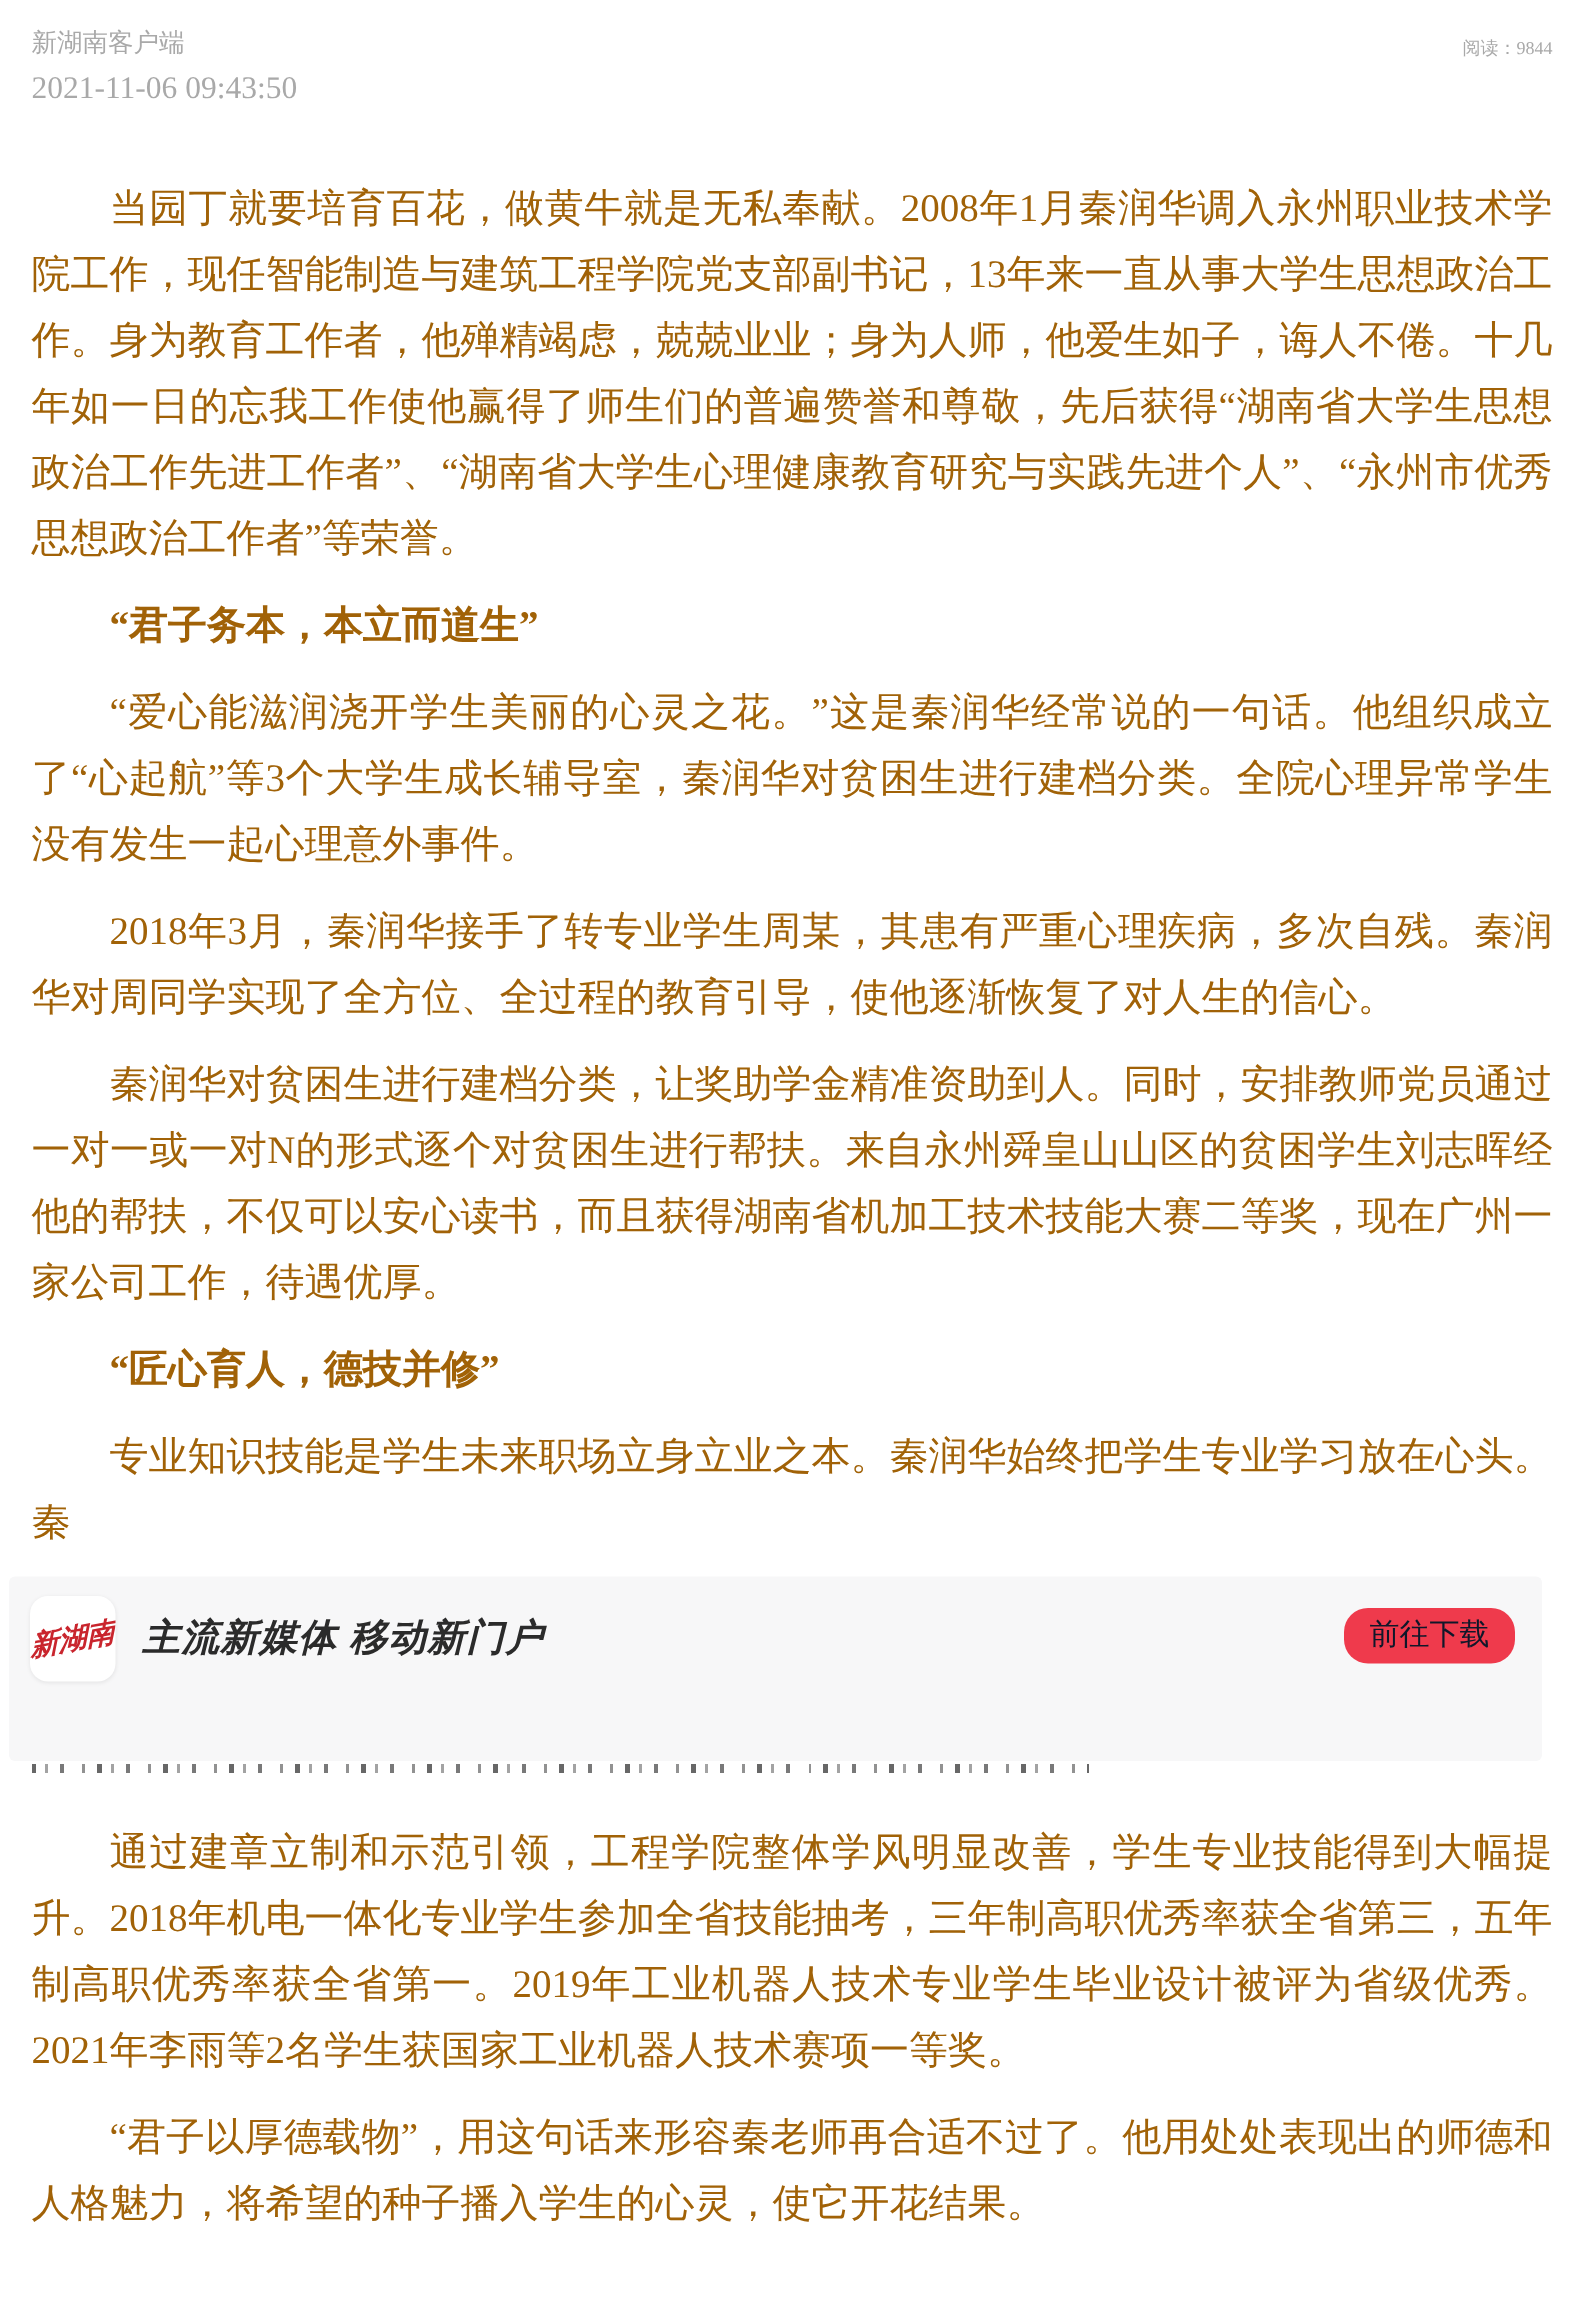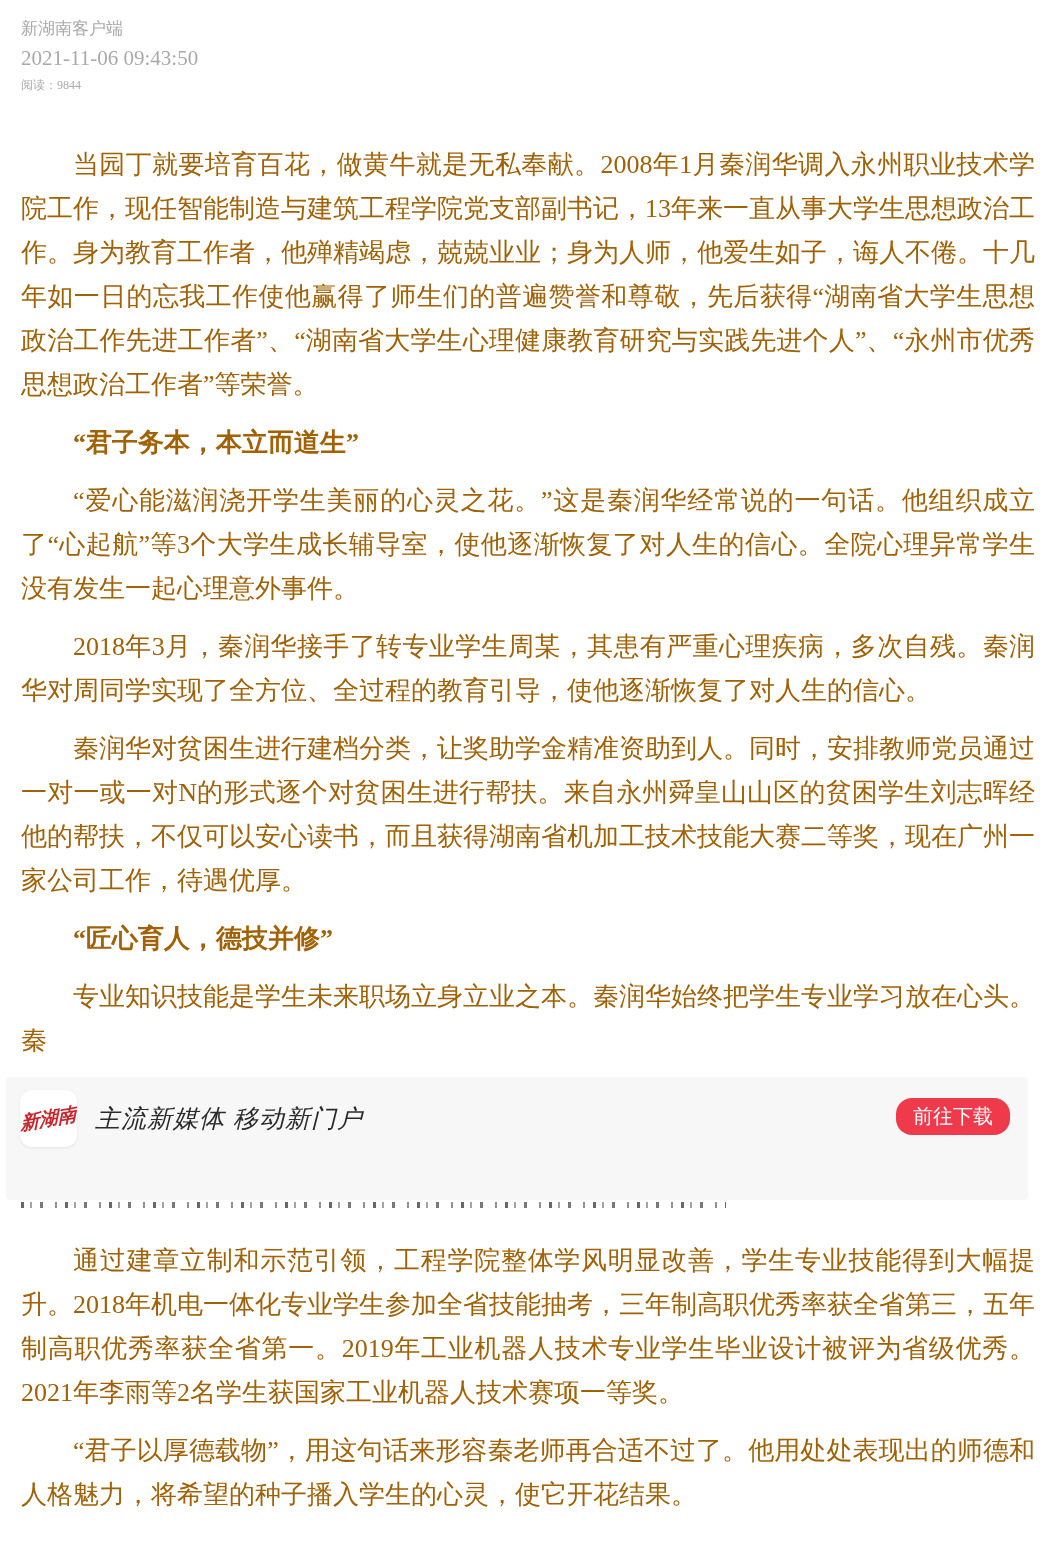--- a/index.html
+++ b/index.html
@@ -2,21 +2,21 @@
 <html><head>
 <meta charset="utf-8">
 <style>
   html,body{margin:0;padding:0;background:#ffffff;}
   body{width:1056px;font-family:"Liberation Serif","DejaVu Serif",serif;color:#1a1a1a;}
   .page{padding:18px 21px 26px 21px;box-sizing:border-box;}
 
   
   .title{font-family:"Liberation Sans","DejaVu Sans",sans-serif;font-weight:bold;
          font-size:40px;line-height:48px;color:#0a0a0a;margin:0 0 16px 0;letter-spacing:0.5px;}
-  .meta-row{display:flex;justify-content:space-between;align-items:flex-start;color:#a9a9a9;flex-direction:column;}
+  .meta-row{display:flex;justify-content:space-between;align-items:flex-start;color:#a9a9a9;}
   .meta-left{display:flex;flex-direction:column;}
   .source{font-size:17px;line-height:22px;margin-bottom:5px;}
   .datetime{font-size:21px;line-height:26px;}
   .read-count{font-size:12px;line-height:24px;padding-top:2px;}
 
   
   .article{margin-top:46px;position:relative;}
   .block{font-size:26px;line-height:44px;margin:0 0 14px 0;text-indent:2em;
          text-align:justify;color:#a16207;font-weight:normal;}
   h2.block{font-weight:bold;font-size:26px;}
@@ -25,24 +25,24 @@
   .banner-area{position:relative;height:148px;margin:0 0 14px 0;}
   .banner{position:absolute;top:0;left:-15px;width:1022px;height:123px;background:#f7f7f8;
           border-radius:4px;display:flex;align-items:flex-start;box-sizing:border-box;
           padding:13px 18px 0 14px;}
   .app-logo{width:57px;height:57px;background:#ffffff;border-radius:12px;display:flex;
             align-items:center;justify-content:center;box-shadow:0 1px 3px rgba(0,0,0,0.08);
             overflow:hidden;flex:0 0 auto;}
   .app-logo span{color:#c9252d;font-family:"Liberation Serif",serif;font-style:italic;
             font-weight:bold;font-size:19px;transform:rotate(-10deg) skewX(-8deg);white-space:nowrap;}
   .slogan{margin-left:18px;font-family:"Liberation Sans","DejaVu Sans",sans-serif;
-          font-weight:normal;font-style:italic;font-size:25px;color:#2b2b2b;line-height:57px;
+          font-weight:bold;font-style:italic;font-size:25px;color:#2b2b2b;line-height:57px;
           letter-spacing:1px;white-space:nowrap;}
   .dl-btn{margin-left:auto;margin-top:8px;height:37px;padding:0 17px;background:#ef3a4c;
-          color:#ffffff;border:none;border-radius:16px;font-family:"Liberation Sans",sans-serif;
+          color:#0f172a;border:none;border-radius:16px;font-family:"Liberation Sans",sans-serif;
           font-size:20px;line-height:37px;cursor:pointer;white-space:nowrap;}
   
   .clipped-tips{position:absolute;top:125px;left:0;width:705px;height:6px;opacity:0.8;
      background:repeating-linear-gradient(to right,
        rgba(45,45,45,0.9) 0 3px, transparent 3px 9px,
        rgba(45,45,45,0.55) 9px 11px, transparent 11px 19px,
        rgba(45,45,45,0.8) 19px 22px, transparent 22px 34px,
        rgba(45,45,45,0.65) 34px 36px, transparent 36px 44px);}
 </style>
 </head>
@@ -57,21 +57,21 @@
         <div class="datetime">2021-11-06 09:43:50</div>
       </div>
       <div class="read-count">阅读：9844</div>
     </div>
   </header>
 
   <main class="article">
     <section>
         <p class="block">当园丁就要培育百花，做黄牛就是无私奉献。2008年1月秦润华调入永州职业技术学院工作，现任智能制造与建筑工程学院党支部副书记，13年来一直从事大学生思想政治工作。身为教育工作者，他殚精竭虑，兢兢业业；身为人师，他爱生如子，诲人不倦。十几年如一日的忘我工作使他赢得了师生们的普遍赞誉和尊敬，先后获得“湖南省大学生思想政治工作先进工作者”、“湖南省大学生心理健康教育研究与实践先进个人”、“永州市优秀思想政治工作者”等荣誉。</p>
         <h2 class="block">“君子务本，本立而道生”</h2>
-        <p class="block">“爱心能滋润浇开学生美丽的心灵之花。”这是秦润华经常说的一句话。他组织成立了“心起航”等3个大学生成长辅导室，使他逐渐恢复了对人生的信心。全院心理异常学生没有发生一起心理意外事件。</p>
+        <p class="block">“爱心能滋润浇开学生美丽的心灵之花。”这是秦润华经常说的一句话。他组织成立了“心起航”等3个大学生成长辅导室，秦润华对贫困生进行建档分类。全院心理异常学生没有发生一起心理意外事件。</p>
         <p class="block">2018年3月，秦润华接手了转专业学生周某，其患有严重心理疾病，多次自残。秦润华对周同学实现了全方位、全过程的教育引导，使他逐渐恢复了对人生的信心。</p>
         <p class="block">秦润华对贫困生进行建档分类，让奖助学金精准资助到人。同时，安排教师党员通过一对一或一对N的形式逐个对贫困生进行帮扶。来自永州舜皇山山区的贫困学生刘志晖经他的帮扶，不仅可以安心读书，而且获得湖南省机加工技术技能大赛二等奖，现在广州一家公司工作，待遇优厚。</p>
         <h2 class="block">“匠心育人，德技并修”</h2>
         <p class="block">专业知识技能是学生未来职场立身立业之本。秦润华始终把学生专业学习放在心头。秦</p>
       </section>
 
     <div class="banner-area">
       <div class="banner">
         <div class="app-logo">
           <span>新湖南</span>

